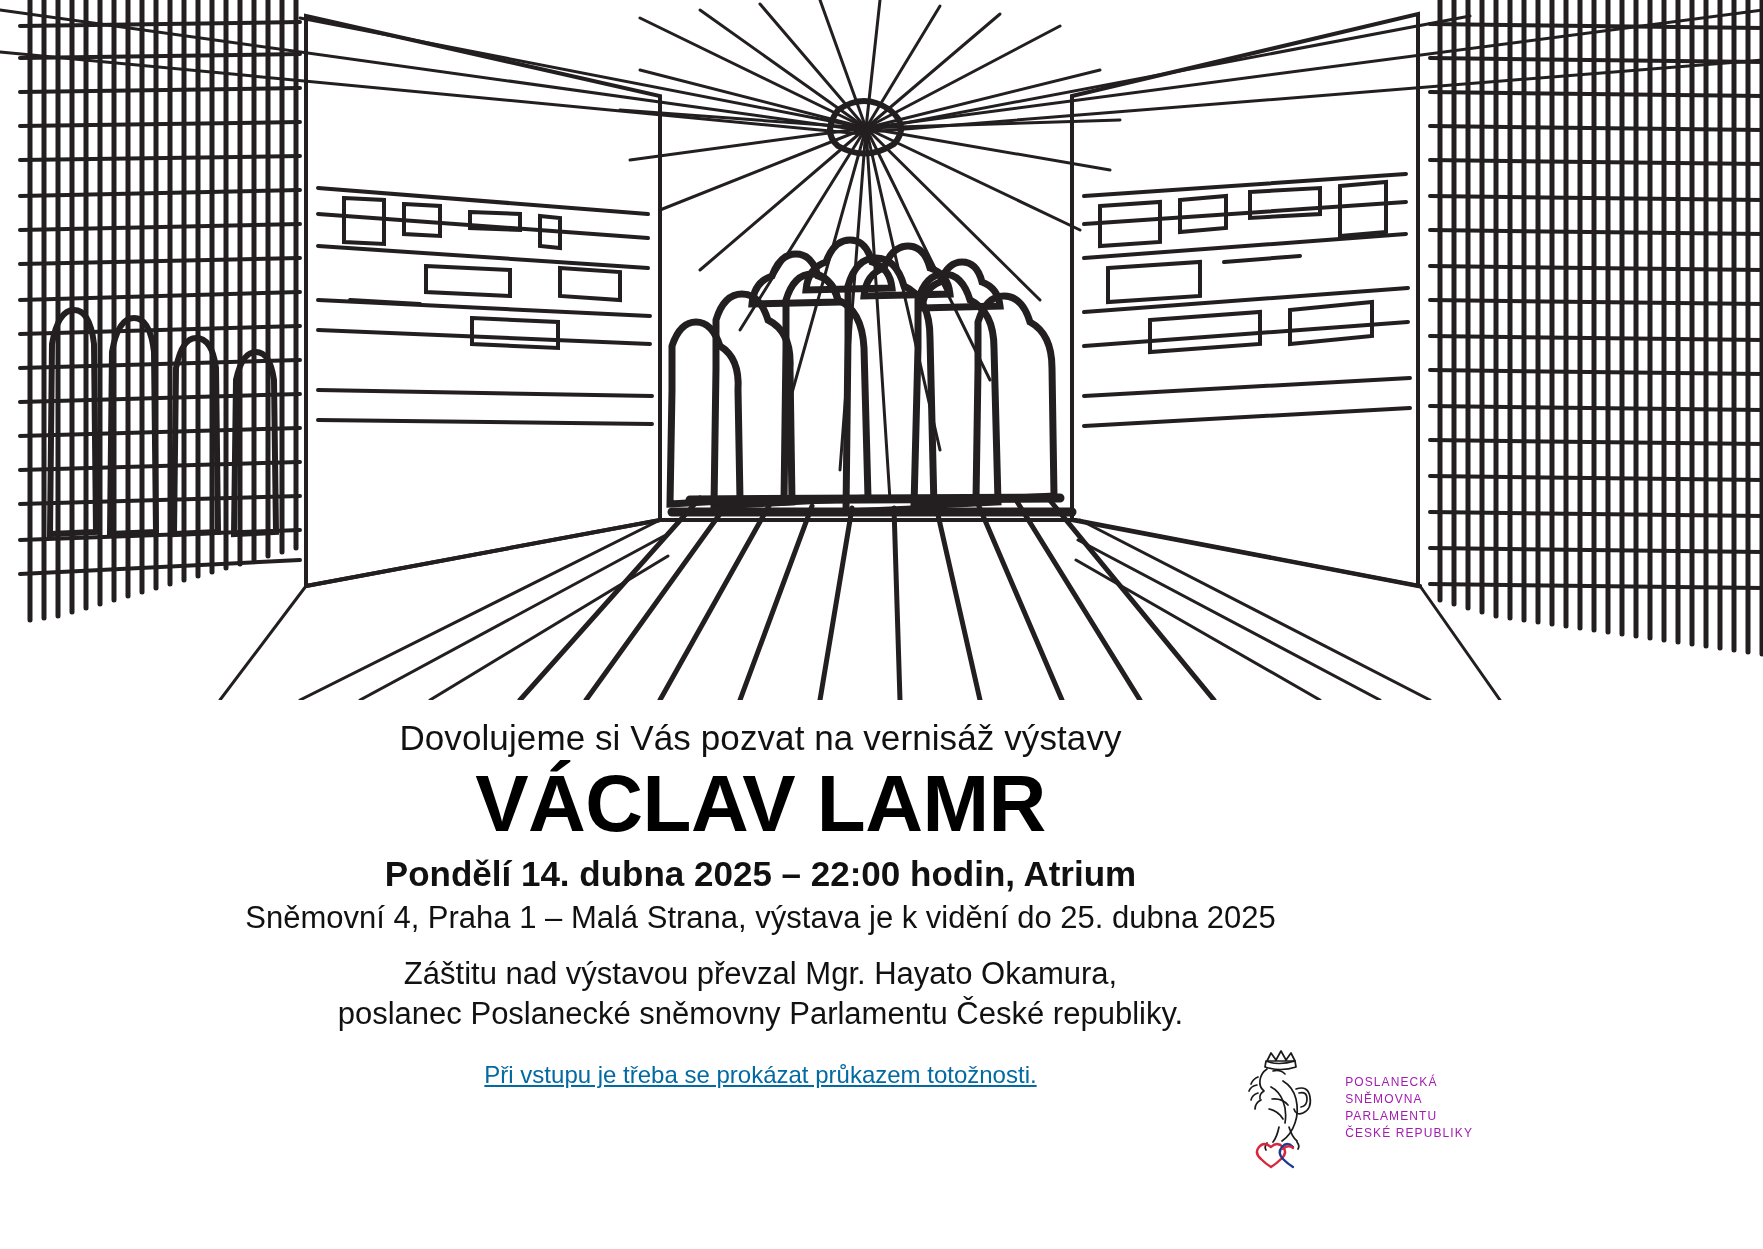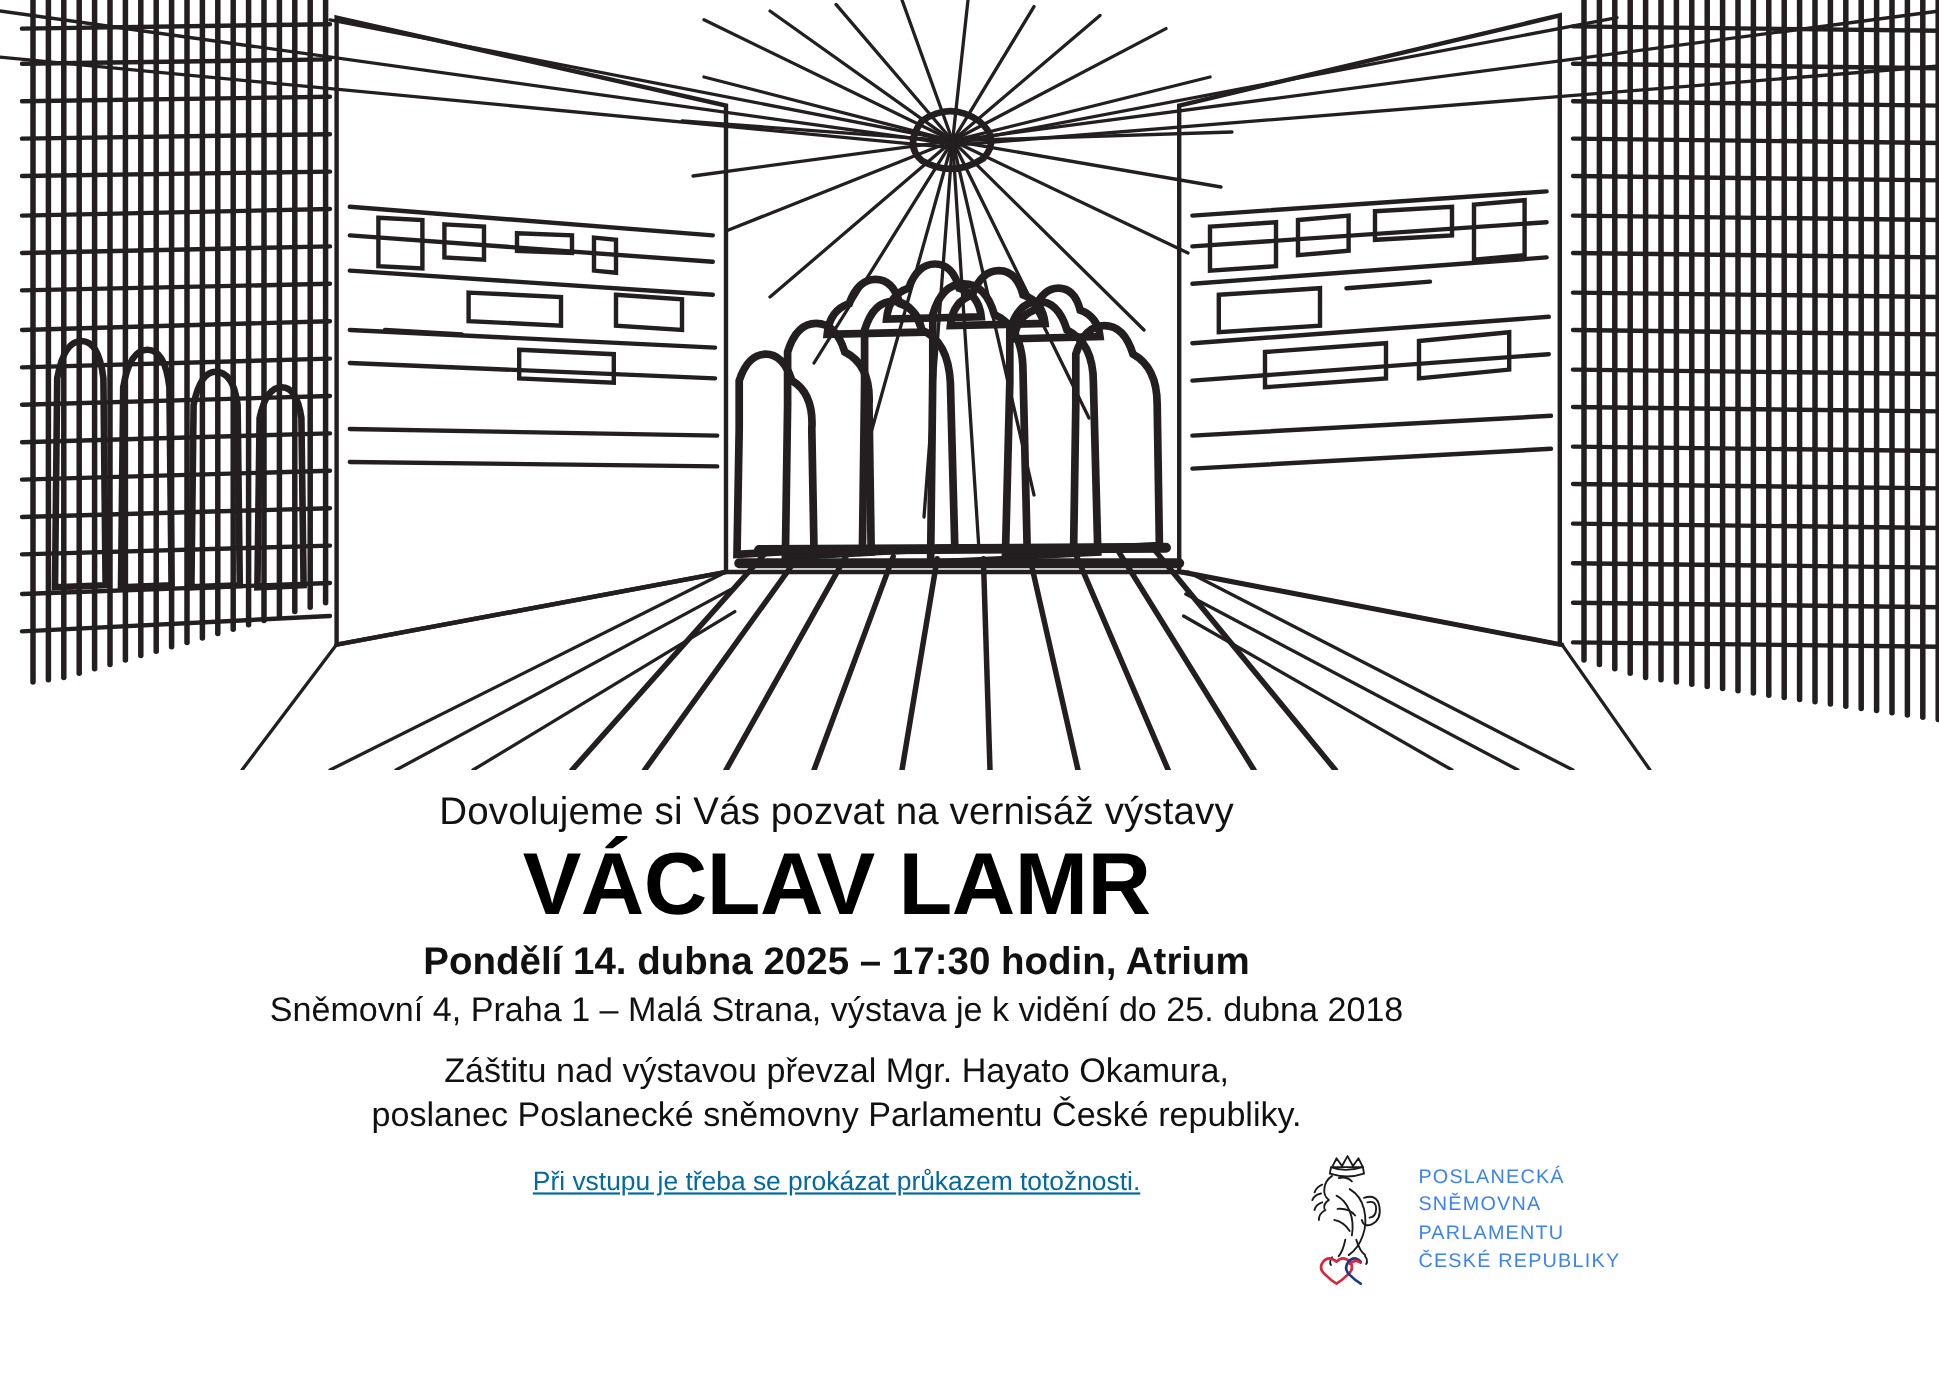--- a/index.html
+++ b/index.html
@@ -109,25 +109,25 @@
     bottom: 80px;
     display: flex;
     align-items: center;
     gap: 14px;
   }
   .emblem-mark {
     width: 104px;
     height: 122px;
   }
   .emblem-text {
-    font-size: 18px;
+    font-size: 12px;
     line-height: 1.42;
     letter-spacing: 1.1px;
     font-weight: 400;
-    color: #3b82f6;
+    color: #a21caf;
     text-align: left;
     white-space: nowrap;
   }
   .emblem-text div { display: block; }
 </style>
 </head>
 <body>
 
 <div class="artwork">
   <svg viewBox="0 0 1763 700" xmlns="http://www.w3.org/2000/svg">
@@ -364,23 +364,23 @@
 </div>
 
 <div class="invite">
 
   <p class="line-invite">Dovolujeme si Vás pozvat na vernisáž výstavy</p>
 
   <div class="title-row">
     <span class="artist-name">VÁCLAV LAMR</span>
   </div>
 
-  <p class="line-datetime">Pondělí 14. dubna 2025 – 17:30 hodin, Atrium</p>
-
-  <p class="line-address">Sněmovní 4, Praha 1 – Malá Strana, výstava je k vidění do 25. dubna 2018</p>
+  <p class="line-datetime">Pondělí 14. dubna 2025 – 22:00 hodin, Atrium</p>
+
+  <p class="line-address">Sněmovní 4, Praha 1 – Malá Strana, výstava je k vidění do 25. dubna 2025</p>
 
   <div class="patronage-block">
     <div class="patronage-text">
       <div>Záštitu nad výstavou převzal Mgr. Hayato Okamura,</div>
       <div>poslanec Poslanecké sněmovny Parlamentu České republiky.</div>
     </div>
   </div>
 
   <p class="line-id">Při vstupu je třeba se prokázat průkazem totožnosti.</p>
 </div>

